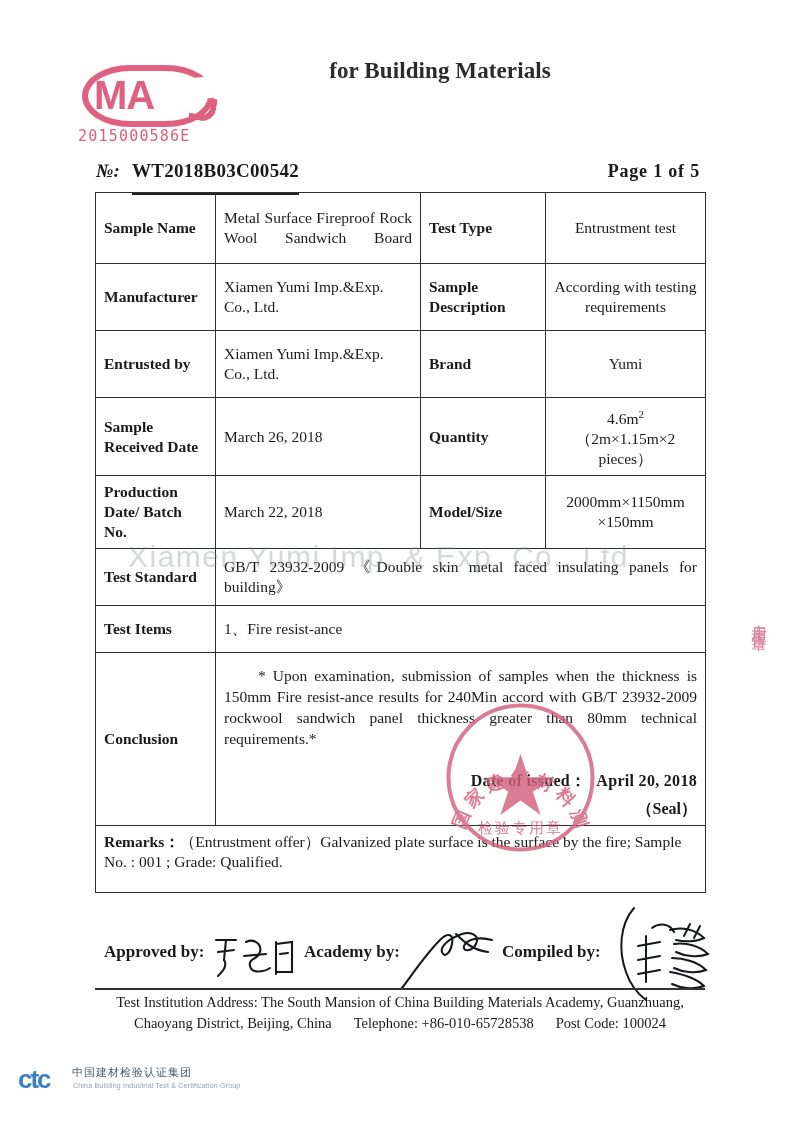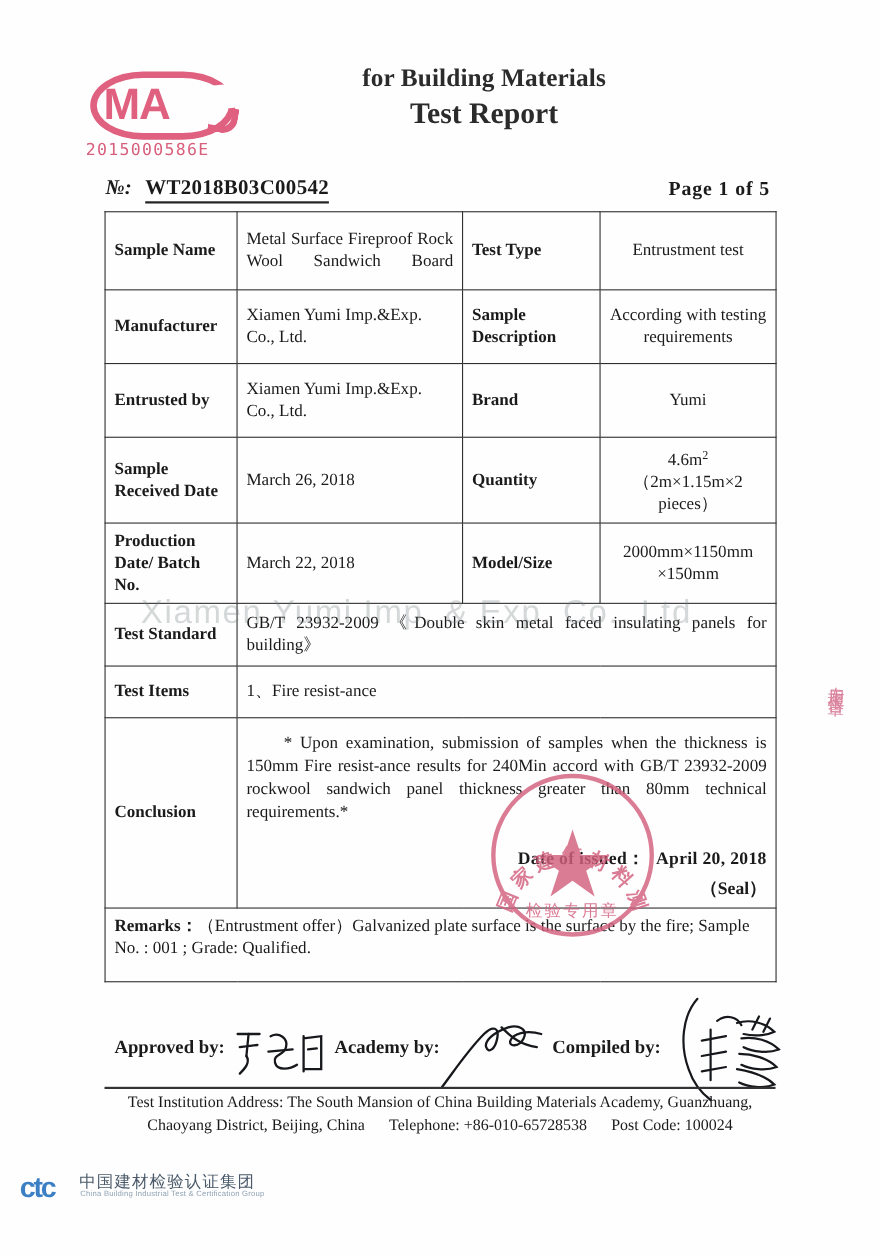--- a/index.html
+++ b/index.html
@@ -138,21 +138,21 @@
     font-weight: bold;
   }
   .numero-value {
     position: absolute;
     left: 36px;
     top: 0;
     font-size: 19px;
     font-weight: bold;
     letter-spacing: 0.3px;
     border-bottom: 2px solid #222;
-    padding-bottom: 1px;
+    padding-bottom: 11px;
   }
   .page-label {
     position: absolute;
     right: 6px;
     top: 1px;
     font-size: 18px;
     font-weight: bold;
     letter-spacing: 0.8px;
     margin-left: 48px;
   }
@@ -310,21 +310,21 @@
     font-weight: bold;
     font-size: 26px;
     letter-spacing: -2px;
     color: #3b7fc4;
   }
   .ctc-cn {
     position: absolute;
     left: 54px;
     top: 3px;
     font-family: "Liberation Sans", sans-serif;
-    font-size: 15px;
+    font-size: 11px;
     letter-spacing: 1px;
     color: #4a5a6a;
     white-space: nowrap;
   }
   .ctc-en {
     position: absolute;
     left: 55px;
     top: 20px;
     font-family: "Liberation Sans", sans-serif;
     font-size: 7px;
@@ -345,21 +345,20 @@
     <div class="cma-stamp">
       <div class="cma-oval"></div>
       <div class="cma-letters">MA</div>
       <div class="cma-gap"></div>
       <div class="cma-tail"></div>
       <div class="cma-code">2015000586E</div>
     </div>
 
     <div class="title-block">
       <div class="title-l2">for Building Materials</div>
-      <div class="title-l3">Test Report</div>
     </div>
   </div>
 
   <div class="numline">
     <span class="numero-label">№:</span>
     <span class="numero-value">WT2018B03C00542</span>
     <span class="page-label">Page 1 of 5</span>
   </div>
 
   <table class="tbl">

